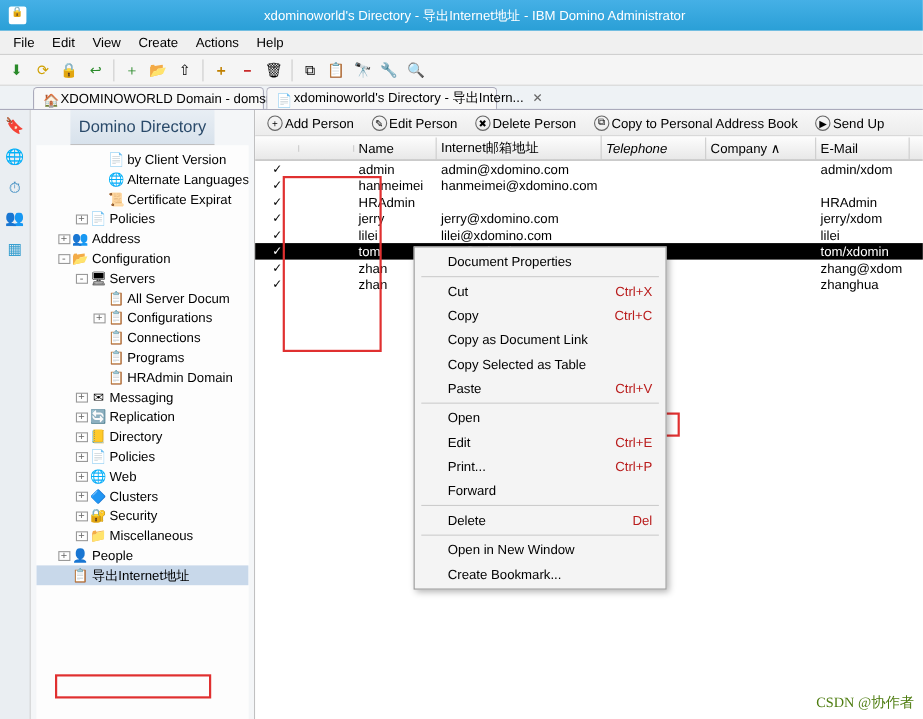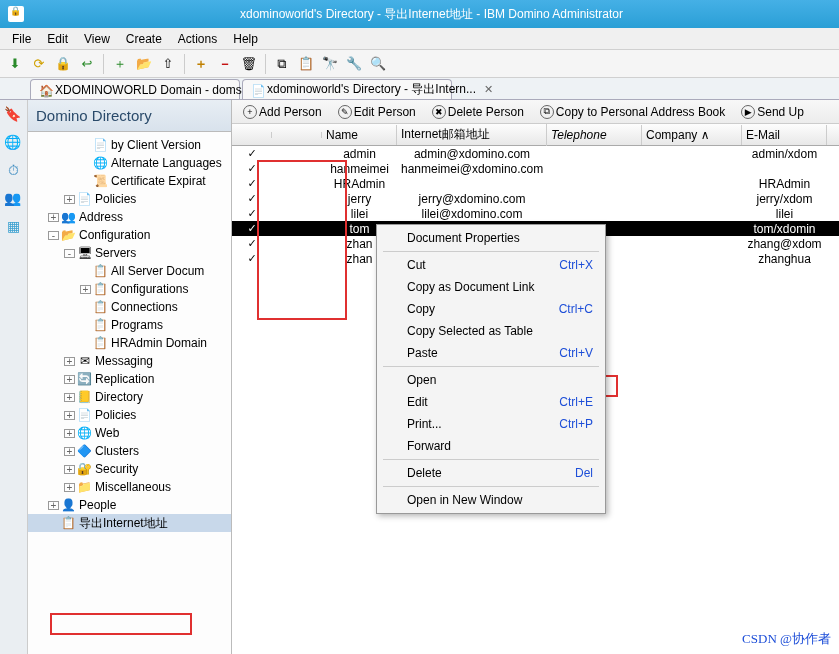--- a/index.html
+++ b/index.html
@@ -13,45 +13,45 @@
   .toolbar { height:28px; background:#f5f5f5; display:flex; align-items:center; padding:0 4px; border-bottom:1px solid #d0d0d0; gap:2px;}
   .tbtn { width:22px; height:22px; display:flex; align-items:center; justify-content:center; border:1px solid transparent; font-size:13px;}
   .sep{width:1px; height:20px; background:#ccc; margin:0 3px;}
   .tabstrip { height:22px; background:#eef2f5; display:flex; align-items:flex-end; padding:2px 30px 0 30px; border-bottom:1px solid #aab;}
   .tab { height:20px; background:#f8f8f8; border:1px solid #aab; border-bottom:none; padding:2px 8px; display:flex; align-items:center; gap:4px; margin-right:2px; border-radius:4px 4px 0 0; font-size:11px; max-width:210px; white-space:nowrap;}
   .tab .ticon{width:12px;height:12px;display:inline-block;}
   .tab .close{margin-left:4px; color:#666; font-size:11px;}
   .workarea { position:absolute; top:100px; left:0; right:0; bottom:0; display:flex;}
   .leftdock { width:28px; background:#eaeef2; border-right:1px solid #ccc; display:flex; flex-direction:column; align-items:center; padding-top:4px; gap:8px;}
   .leftdock .di{width:20px;height:20px;display:flex;align-items:center;justify-content:center;font-size:14px;}
-  .sidebar { width:204px; background:#f4f6f8; border-right:1px solid #bbb; display:flex; flex-direction:column;}
+  .sidebar { width:204px; background:#f4f6f8; border-right:1px solid #bbb; display:flex; flex-direction:column;align-items:center;}
   .sidehead { height:32px; background:linear-gradient(#e8eef4,#d8e2ec); border-bottom:1px solid #bbb; display:flex; align-items:center; padding:0 8px; font-size:15px; color:#2a4a6a; font-weight:500;}
   .tree { flex:1; overflow:auto; padding:4px 0; background:#fdfdfd;}
   .tn { display:flex; align-items:center; height:18px; padding-left:4px; white-space:nowrap; font-family:"Microsoft YaHei","SimSun",monospace; font-size:12px;}
   .tn .exp{width:11px; text-align:center; color:#666; font-size:10px; border:1px solid #999; height:9px; line-height:8px; margin-right:2px;}
   .tn .noexp{width:13px;}
   .tn .ico{width:16px; margin-right:2px; text-align:center;}
   .tn.sel{background:#c8d8ea;}
   .highlight-box{border:2px solid #e03030; position:absolute; pointer-events:none;}
   .mainpane { flex:1; display:flex; flex-direction:column; background:#fff; position:relative;}
   .actionbar { height:24px; background:linear-gradient(#f8f8f8,#ececec); border-bottom:1px solid #ccc; display:flex; align-items:center; padding:0 4px; gap:2px; font-family:"SimSun",monospace; font-size:12px;}
   .abtn{display:flex;align-items:center;gap:2px; padding:2px 6px; border:1px solid transparent;}
   .abtn .aicon{width:14px;height:14px;border:1px solid #666;border-radius:50%;display:flex;align-items:center;justify-content:center;font-size:9px;}
   .gridhead{height:22px; background:linear-gradient(#fdfdfd,#e8e8e8); border-bottom:1px solid #aaa; display:flex; font-family:"SimSun",monospace; font-size:12px;align-items:center;}
   .gh{border-right:1px solid #ccc; padding:3px 4px; display:flex; align-items:center;}
   .gridbody{flex:1; position:relative; font-family:"SimSun",monospace; font-size:12px;}
   .row{height:15px; display:flex; align-items:center;}
   .row.sel-row{background:#000; color:#fff;}
-  .cell{padding:0 4px; white-space:nowrap; overflow:hidden;text-align:center;}
+  .cell{padding:0 4px; white-space:nowrap; overflow:hidden;}
   .chk{width:12px; text-align:center; font-size:11px;}
   .ctxmenu{position:absolute; background:#f4f4f4; border:1px solid #999; box-shadow:2px 2px 6px rgba(0,0,0,0.3); padding:2px; width:230px; z-index:50;}
   .ctxmenu .mi{height:22px; display:flex; align-items:center; padding:0 10px 0 28px; font-size:12px; position:relative;}
-  .ctxmenu .mi .sc{position:absolute; right:10px; color:#1d4ed8;}
+  .ctxmenu .mi .sc{position:absolute; right:10px; color:#b91c1c;}
   .ctxmenu .msep{height:1px; background:#ccc; margin:2px 4px;}
-  .watermark{position:absolute; right:8px; bottom:6px; color:#1d4ed8; font-size:13px; font-family:"Microsoft YaHei";}
+  .watermark{position:absolute; right:8px; bottom:6px; color:#4d7c0f; font-size:13px; font-family:"Microsoft YaHei";}
 </style>
 </head>
 <body>
 
 <div class="titlebar">
   <span class="wicon"></span>
   <span class="title">xdominoworld's Directory - 导出Internet地址 - IBM Domino Administrator</span>
 </div>
 
 <div class="menubar">
@@ -332,27 +332,27 @@
     <div class="ctxmenu" id="ctxmenu" style="left:144px; top:124px;">
         <div class="mi">
           <span>Document Properties</span>
         </div>
         <div class="msep"></div>
         <div class="mi">
           <span>Cut</span>
           <span class="sc">Ctrl+X</span>
         </div>
         <div class="mi">
-          <span>Copy as Document Link</span>
-        </div>
-        <div class="mi">
           <span>Copy</span>
           <span class="sc">Ctrl+C</span>
         </div>
         <div class="mi">
+          <span>Copy as Document Link</span>
+        </div>
+        <div class="mi">
           <span>Copy Selected as Table</span>
         </div>
         <div class="mi">
           <span>Paste</span>
           <span class="sc">Ctrl+V</span>
         </div>
         <div class="msep"></div>
         <div class="mi">
           <span>Open</span>
         </div>
@@ -368,20 +368,23 @@
           <span>Forward</span>
         </div>
         <div class="msep"></div>
         <div class="mi">
           <span>Delete</span>
           <span class="sc">Del</span>
         </div>
         <div class="msep"></div>
         <div class="mi">
           <span>Open in New Window</span>
+        </div>
+        <div class="mi">
+          <span>Create Bookmark...</span>
         </div>
       </div>
   </div>
 </div>
 
 <div class="highlight-box" style="left:257px; top:160px; width:90px; height:160px;"></div>
 <div class="highlight-box" style="left:50px; top:613px; width:142px; height:22px;"></div>
 <div class="highlight-box" style="left:403px; top:375px; width:215px; height:22px;"></div>
 
 <div class="watermark">CSDN @协作者</div>

